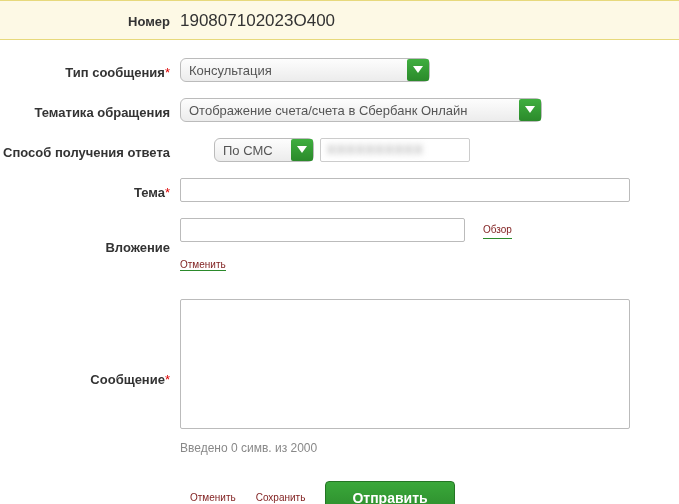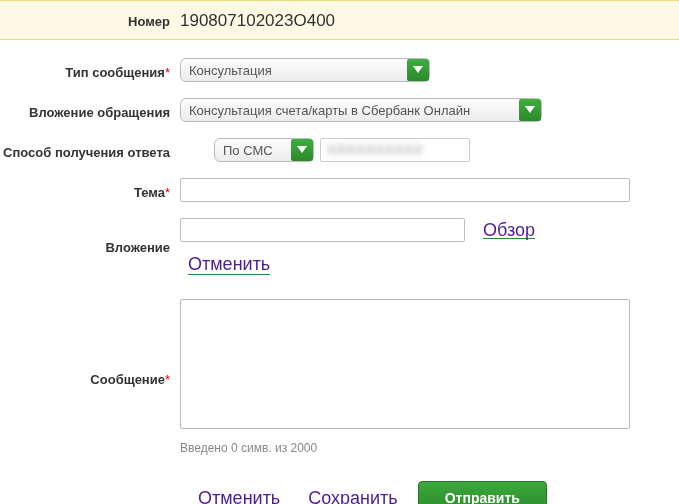--- a/index.html
+++ b/index.html
@@ -44,24 +44,24 @@
   .masked-inner { filter: blur(3px); color: #888; letter-spacing: 1px; }
   .text-input {
     width: 450px; height: 24px; border: 1px solid #bbb; border-radius: 2px;
     padding: 0 6px; font-size: 13px; background: #fff;
   }
   .file-input {
     width: 285px; height: 24px; border: 1px solid #bbb; border-radius: 2px;
     padding: 0 6px; font-size: 13px; background: #fff;
   }
   .link {
-    color: #4c1d95; text-decoration: none; border-bottom: 1px dashed #2b8a2b; cursor: pointer;
-    font-size: 18px; line-height: 16px;
+    color: #7f1d1d; text-decoration: none; border-bottom: 1px dashed #2b8a2b; cursor: pointer;
+    font-size: 10px; line-height: 16px;
   }
-  .link-solid { border-bottom: 1px solid #2b8a2b; margin-left: 8px; }
+  .link-solid { border-bottom: 1px solid #2b8a2b; }
   .obzor { margin-left: 18px; }
   .cancel-row { margin-top: 8px; }
   .textarea {
     width: 450px; height: 130px; border: 1px solid #bbb; border-radius: 2px;
     padding: 6px; font-size: 13px; font-family: inherit; resize: none;
   }
   .counter { color: #888; font-size: 12px; margin-top: 6px; }
   .actions { display: flex; align-items: center; gap: 20px; margin-left: 190px; margin-top: 18px; margin-bottom: 15px;}
   .btn-send {
     background: linear-gradient(#3aa83a,#2b8a2b); color: #fff; border: 1px solid #247524;
@@ -95,24 +95,24 @@
         <span class="sel-btn">
           <svg viewBox="0 0 10 8">
               <path d="M0 0 L10 0 L5 7 Z" fill="#fff"></path>
             </svg>
         </span>
       </div>
     </div>
   </div>
 
   <div class="row">
-    <div class="label">Вложение обращения</div>
+    <div class="label">Тематика обращения</div>
     <div class="value">
       <div class="select w2">
-        <span class="sel-text">Консультация счета/карты в Сбербанк Онлайн</span>
+        <span class="sel-text">Отображение счета/счета в Сбербанк Онлайн</span>
         <span class="sel-btn">
           <svg viewBox="0 0 10 8">
               <path d="M0 0 L10 0 L5 7 Z" fill="#fff"></path>
             </svg>
         </span>
       </div>
     </div>
   </div>
 
   <div class="row">

